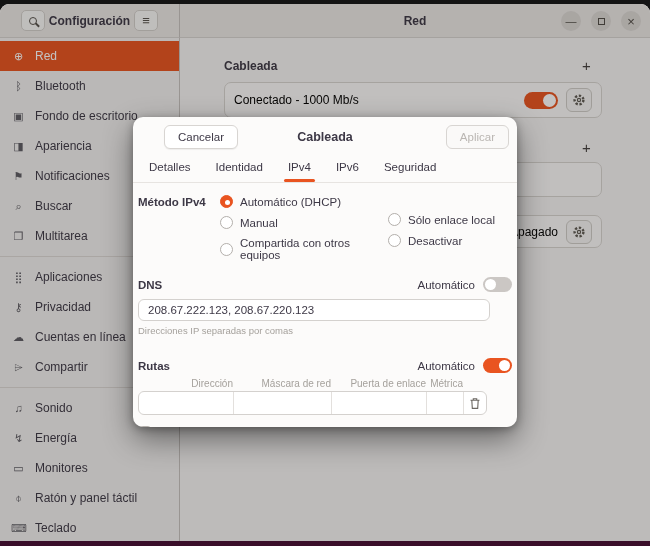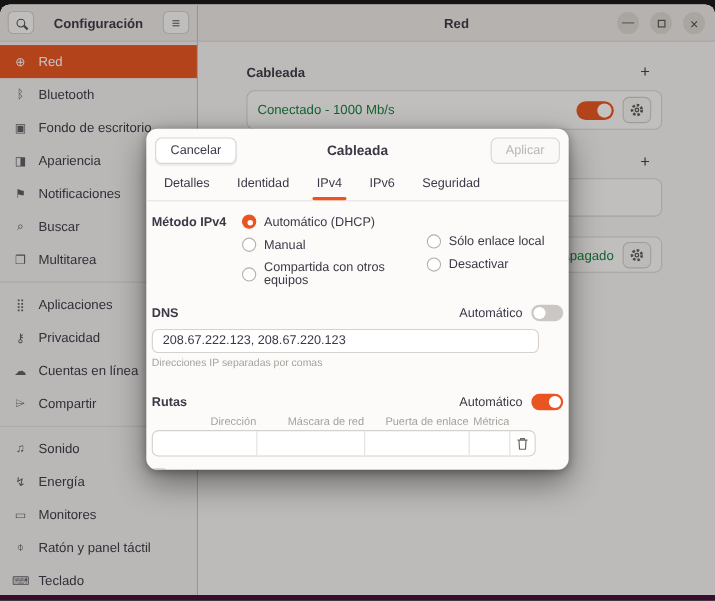--- a/index.html
+++ b/index.html
@@ -6,21 +6,21 @@
   body { font-family:"Liberation Sans", sans-serif; background:#000; }
   .stage { position:relative; width:650px; height:546px; overflow:hidden;
            background:linear-gradient(180deg,#141414 0%, #1e0b17 45%, #3a0e2a 100%);
            font-family:"Liberation Sans", sans-serif; }
   .window { position:absolute; left:0; top:4px; width:650px; height:537px;
             border-radius:9px 9px 0 0; overflow:hidden; background:#f6f5f4; }
   
   .titlebar { display:flex; height:34px; }
   .sidebar-header { width:180px; background:#ebe8e6; border-right:1px solid #c6c2bf;
                     border-bottom:1px solid #d6d3d0; display:flex; align-items:center;
-                    padding:0 7px; gap:4px; }
+                    padding:0 21px; gap:4px; }
   .hbtn { width:24px; height:21px; border-radius:5px; background:#f9f8f7;
           border:1px solid #d2cfcb; display:flex; align-items:center; justify-content:center;
           color:#57534e; font-size:13px; line-height:1; }
   .mag { width:8px; height:8px; border:1.5px solid #57534e; border-radius:50%; position:relative; }
   .mag::after { content:''; position:absolute; width:5px; height:1.5px; background:#57534e;
                 right:-4px; bottom:-2px; transform:rotate(45deg); }
   .sb-title { flex:1; text-align:center; font-weight:bold; font-size:12px; color:#3d3846; }
   .main-header { flex:1; background:#ebe8e6; border-bottom:1px solid #d6d3d0;
                  position:relative; display:flex; align-items:center; justify-content:center; }
   .main-title { font-weight:bold; font-size:12px; color:#3d3846; }
@@ -36,21 +36,21 @@
   .side-item .sicon { width:15px; text-align:center; font-size:11px; color:#5e5c64; flex:none; }
   .side-item.selected { background:#E95420; color:#fff; }
   .side-item.selected .sicon { color:#fff; }
   .side-sep { height:1px; background:#dcd9d6; margin:5px 0; }
   .content { flex:1; position:relative; background:#f6f5f4; }
   .sec-title { position:absolute; font-weight:bold; font-size:12px; color:#3d3846; }
   .plus { position:absolute; font-size:15px; color:#454140; }
   .card { position:absolute; left:44px; width:378px; background:#fbfafa;
           border:1px solid #d7d4d1; border-radius:7px; display:flex; align-items:center;
           padding:0 9px; gap:8px; }
-  .card-label { font-size:12px; color:#15803d; }
+  .card-label { font-size:12px; color:#000000; }
   .spacer { flex:1; }
   .toggle { width:34px; height:17px; border-radius:9px; position:relative; flex:none; }
   .toggle.on { background:#E95420; }
   .toggle.off { background:#cbc7c4; }
   .toggle .knob { position:absolute; top:2px; width:13px; height:13px; border-radius:50%; background:#fff; }
   .toggle.on .knob { right:2px; } .toggle.off .knob { left:2px; }
   .toggle.sm { width:29px; height:15px; }
   .toggle.sm .knob { width:11px; height:11px; }
   .gear-btn { width:26px; height:24px; border:1px solid #cfccc8; border-radius:6px;
               background:#f6f5f4; display:flex; align-items:center; justify-content:center; flex:none; }
@@ -58,21 +58,21 @@
   
   .dialog { position:absolute; left:133px; top:117px; width:384px; height:310px; z-index:60;
             background:#fcfbfa; border-radius:10px; overflow:hidden;
             box-shadow:0 12px 30px rgba(0,0,0,0.45), 0 2px 8px rgba(0,0,0,0.3); }
   .dlg-header { height:40px; display:flex; align-items:center; justify-content:space-between;
                 padding:0 8px; position:relative; }
   .dlg-title { position:absolute; left:0; right:0; text-align:center; font-weight:bold;
                font-size:12.5px; color:#3d3846; pointer-events:none; }
   .btn { font-size:11.5px; padding:5px 13px; border-radius:6px; border:1px solid #d8d5d2;
          color:#3d3846; position:relative; z-index:2; }
-  .btn.cancel { background:#ffffff; box-shadow:0 1px 1px rgba(0,0,0,0.06); }
+  .btn.cancel { background:#ffffff; box-shadow:0 1px 1px rgba(0,0,0,0.06);margin-left:23px; }
   .btn.apply { background:#faf9f8; color:#bab6b2; }
   .tabs { display:flex; gap:21px; padding:0 14px; border-bottom:1px solid #e7e4e1; }
   .tab { font-size:11.5px; color:#3d3846; padding:4px 2px 9px; position:relative; }
   .tab.active::after { content:''; position:absolute; left:-2px; right:-2px; bottom:0;
                        height:3px; background:#E95420; border-radius:2px; }
   .dlg-body { padding:12px 5px 0; }
   .method { display:flex; }
   .m-label { width:82px; font-weight:bold; font-size:11.5px; color:#3d3846; padding-top:1px; }
   .m-col1 { width:168px; display:flex; flex-direction:column; gap:8px; }
   .m-col2 { flex:1; display:flex; flex-direction:column; gap:8px;margin-top:18px; }

